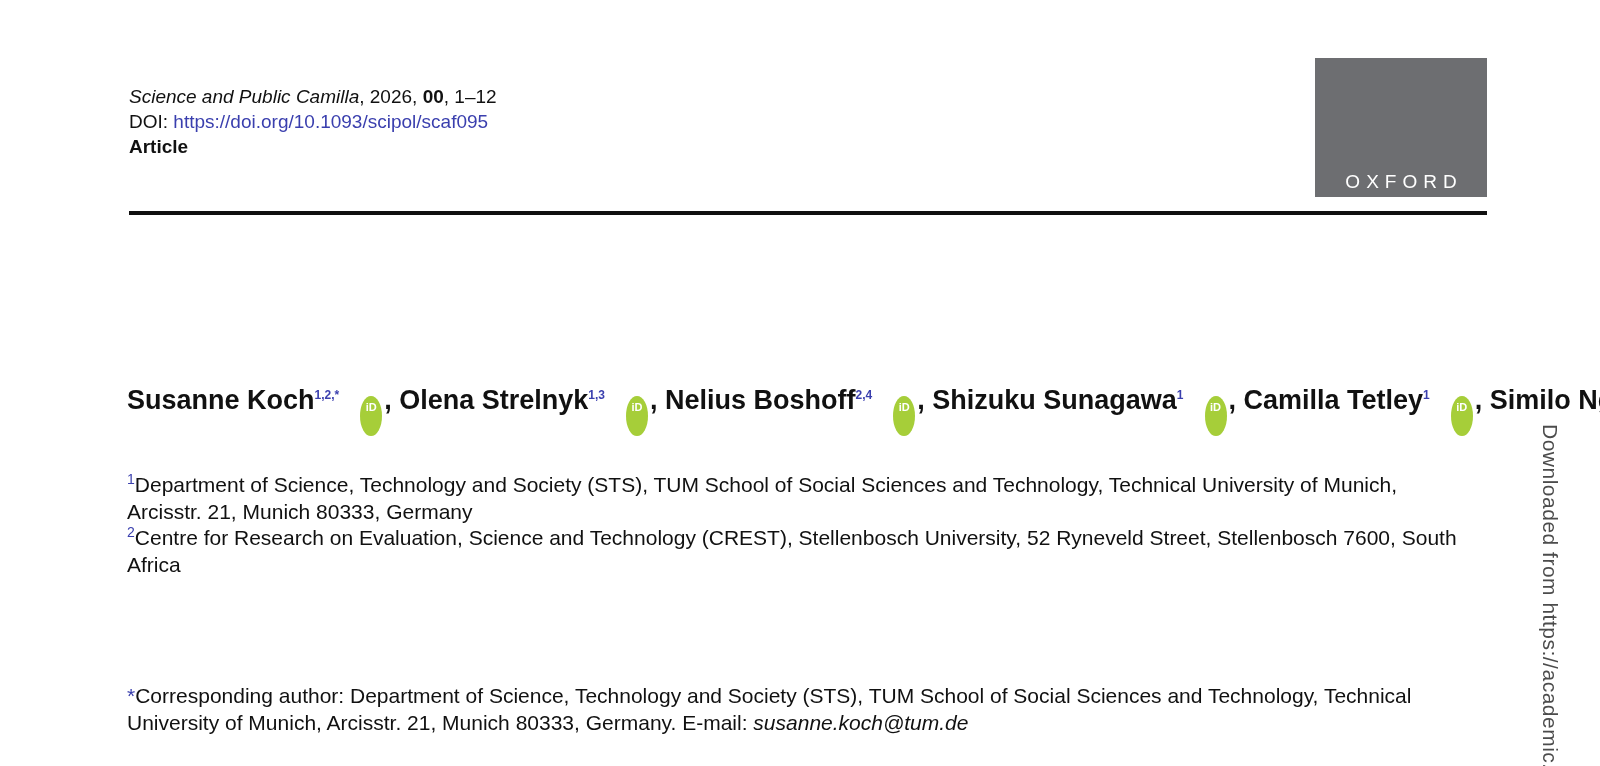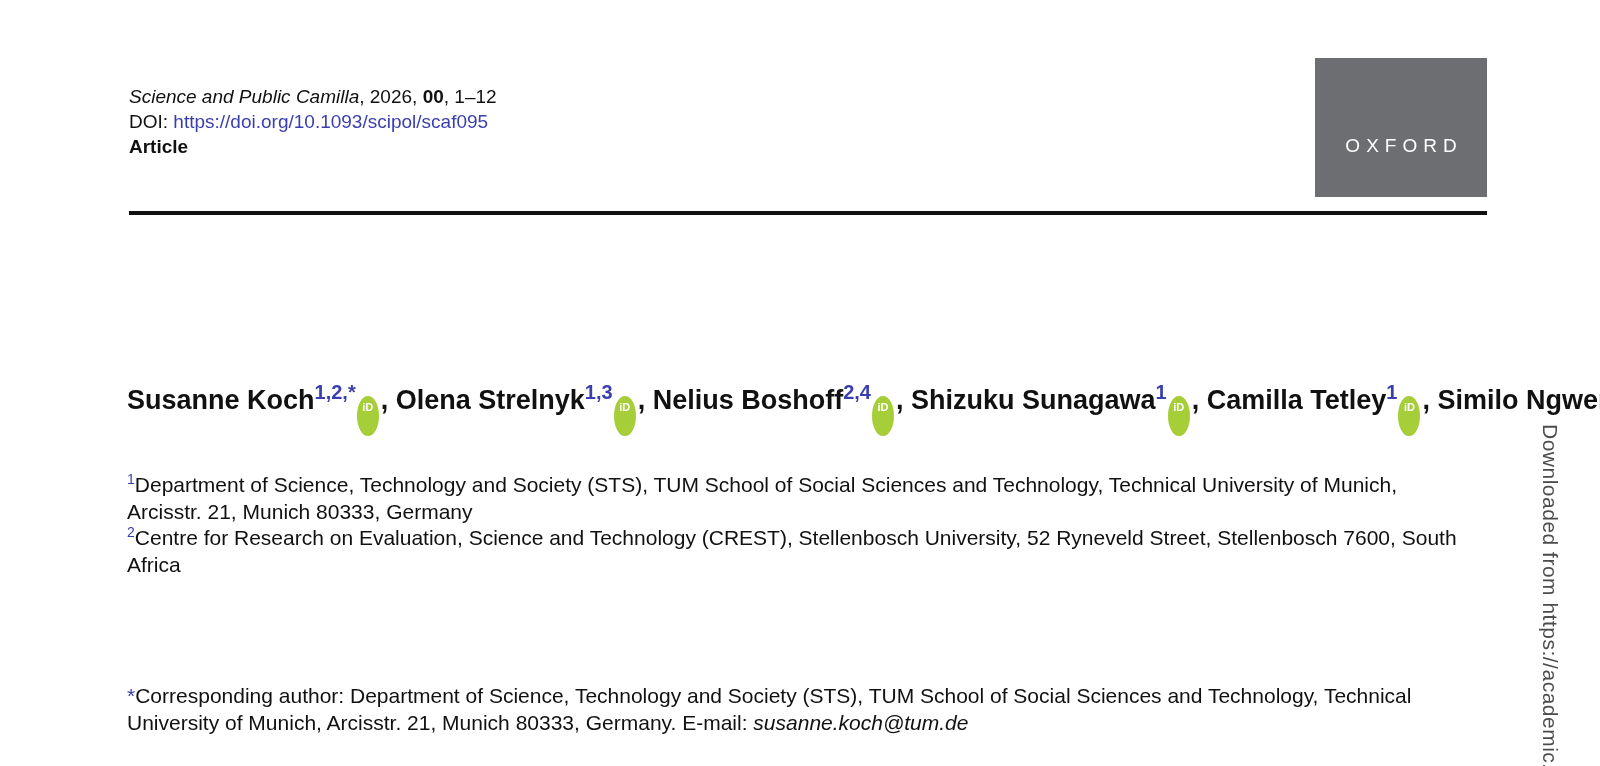--- a/index.html
+++ b/index.html
@@ -14,37 +14,37 @@
   .journal-info b { font-weight:bold; }
   .journal-info .b { font-weight:bold; }
   .link { color:#3a3fae; text-decoration:none; }
   
   .oxford-box {
     position:absolute; left:1315px; top:58px; width:172px; height:139px;
     background:#6d6e71; display:flex; align-items:flex-end; justify-content:center;
   }
   .oxford-text {
     color:#ffffff; font-size:19px; letter-spacing:6px; margin-right:-6px;
-    padding-bottom:40px; font-weight:normal;
+    padding-bottom:4px; font-weight:normal;
   }
   
   .rule { position:absolute; left:129px; top:211px; width:1358px; height:4px; background:#101010; }
   
   .title {
     position:absolute; left:127px; top:262px; width:1340px;
     font-size:42px; line-height:57px; font-weight:bold; color:#000;
     letter-spacing:-1.5px;
   }
   
   .authors { position:absolute; left:127px; top:380px; width:1240px; font-size:27px; line-height:40px; font-weight:bold; color:#111; }
   .author { white-space:nowrap; }
-  .a-sup { color:#3a3fae; font-size:20px; vertical-align:super; line-height:0; }
+  .a-sup { color:#3a3fae; font-size:12px; vertical-align:super; line-height:0; }
   .orcid {
     display:inline-block; width:22px; height:40px; border-radius:50%;
-    background:#a6ce39; margin:0 2px 0 1px; vertical-align:-2px;
+    background:#a6ce39; margin:0 2px 0 21px; vertical-align:-2px;
     text-align:center;
   }
   .orcid-id { color:#ffffff; font-size:11px; font-weight:bold; line-height:22px; display:block; }
   
   .affils { position:absolute; left:127px; top:472px; width:1330px; font-size:21px; line-height:26.5px; color:#111; }
   .f-sup { color:#3a3fae; font-size:14px; vertical-align:super; line-height:0; }
   
   .correspond { position:absolute; left:127px; top:675px; width:1330px; font-size:21px; line-height:26.5px; color:#111;margin-top:8px; }
   .star { color:#3a3fae; }
   .correspond i { font-style:italic; }

